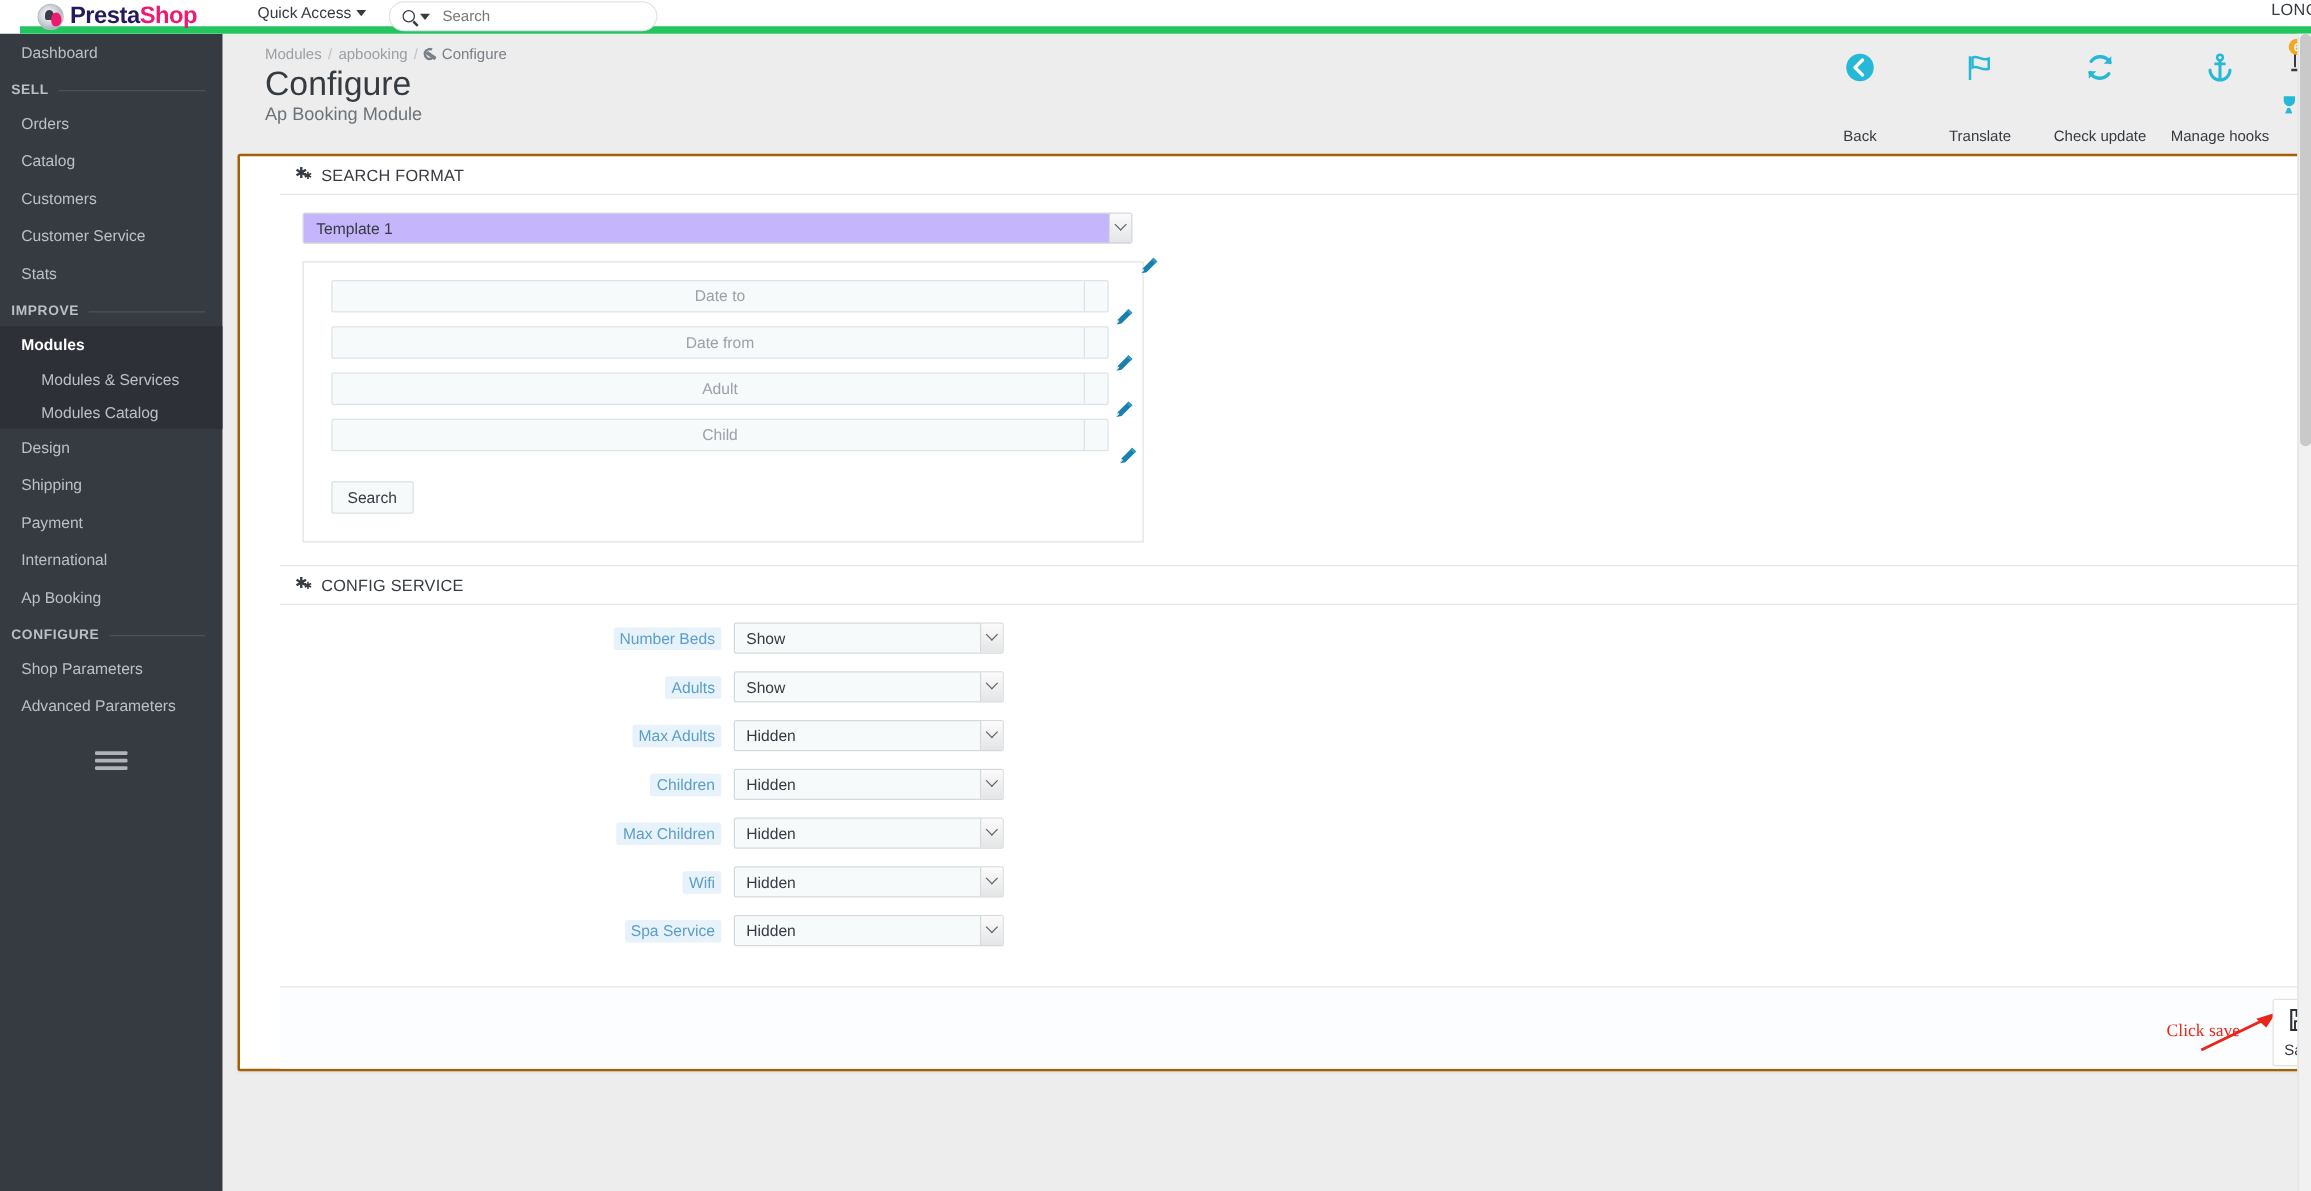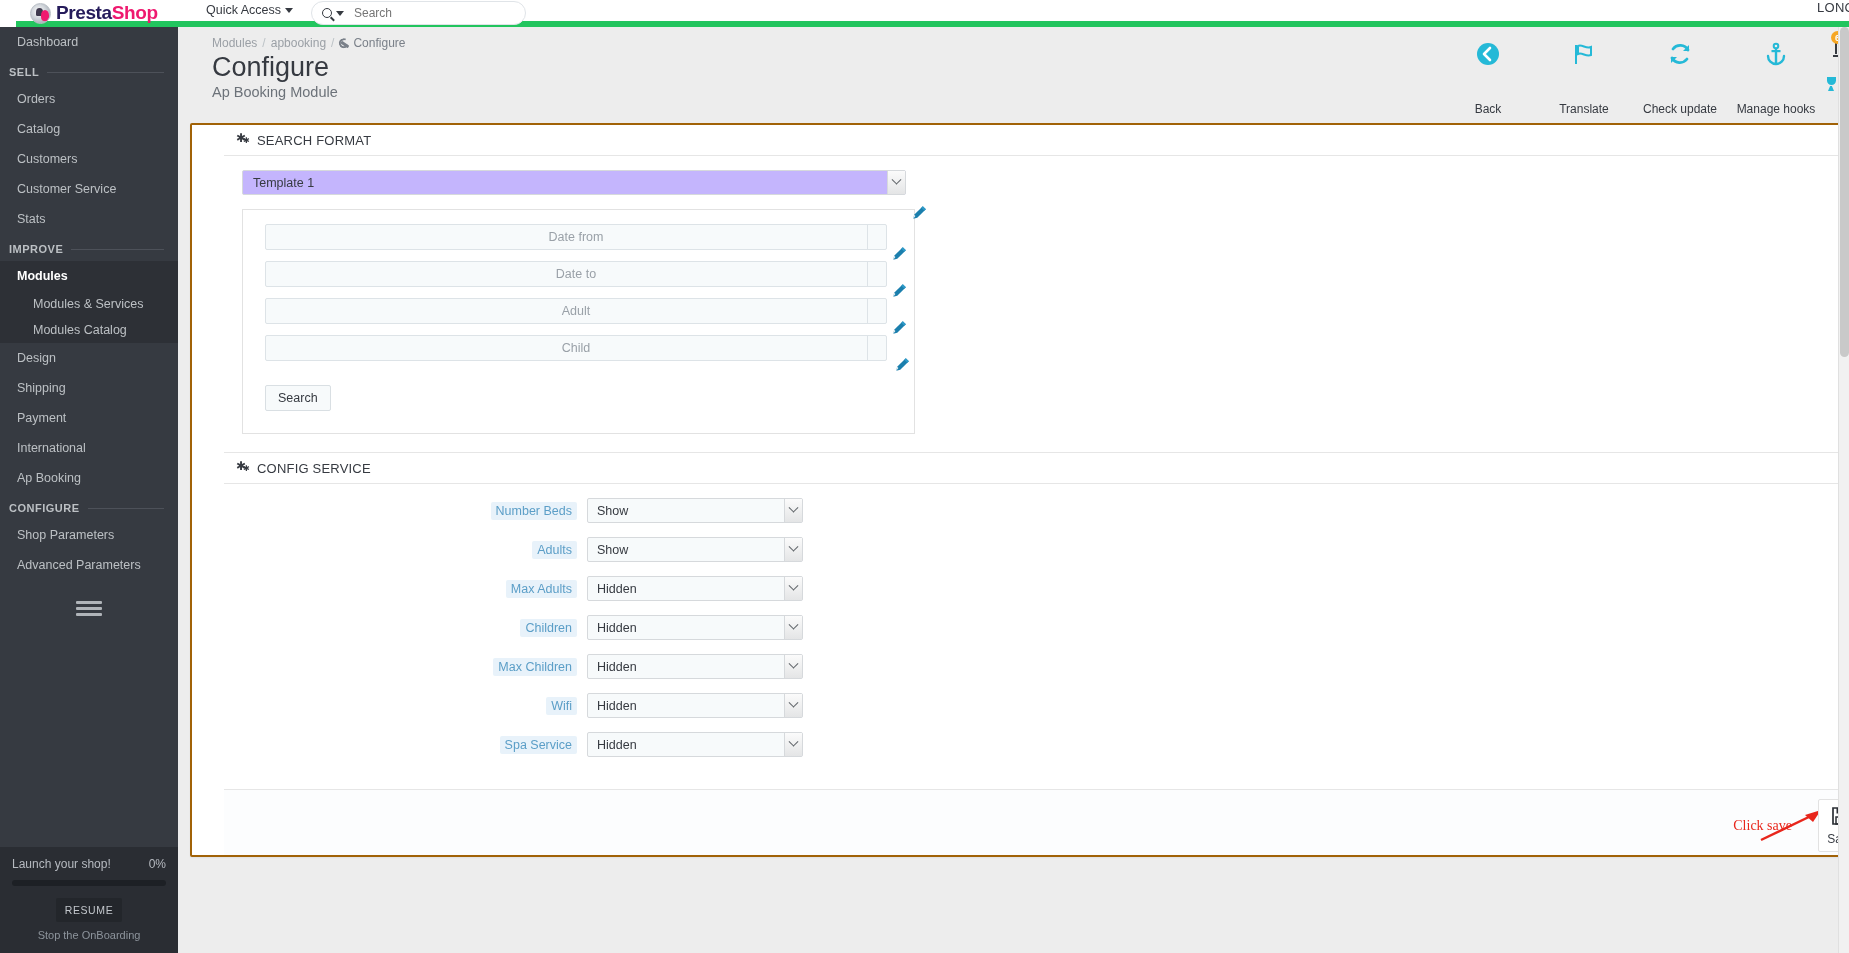--- a/index.html
+++ b/index.html
@@ -364,29 +364,20 @@
   <div class="nav-item">Advanced Parameters</div>
 
   <div class="hamburger-wrap">
     <div class="hamburger">
       <span></span>
         <span></span>
         <span></span>
     </div>
   </div>
 
-  <div class="onboarding">
-    <div class="ob-top">
-      <span class="ob-label">Launch your shop!</span>
-      <span class="ob-pct">0%</span>
-    </div>
-    <div class="ob-bar"></div>
-    <button class="ob-resume">RESUME</button>
-    <span class="ob-stop">Stop the OnBoarding</span>
-  </div>
 </div>
 
 <div class="main">
 
   <div class="breadcrumb-bar">
     <div class="breadcrumb">
       <span>Modules</span>
       <span class="sep">/</span>
       <span>apbooking</span>
       <span class="sep">/</span>
@@ -461,32 +452,32 @@
       <div class="preview">
         <div class="pencil" style="top:-5px;">
           <svg width="15" height="15" viewBox="0 0 16 16">
               <path d="M11.5 1.2 L14.8 4.5 L5.6 13.7 L1.4 14.6 L2.3 10.4 Z" fill="#1b7fad"></path>
               <path d="M11.5 1.2 L14.8 4.5 L13.2 6.1 L9.9 2.8 Z" fill="#2e9bc9"></path>
               <path d="M1.4 14.6 L2.3 10.4 L3.6 11.7 Z" fill="#f2f4f5"></path>
             </svg>
         </div>
 
         <div class="prev-row">
-          <div class="prev-field">Date from</div>
+          <div class="prev-field">Date to</div>
           <div class="pencil" style="top:22px;">
             <svg width="15" height="15" viewBox="0 0 16 16">
                 <path d="M11.5 1.2 L14.8 4.5 L5.6 13.7 L1.4 14.6 L2.3 10.4 Z" fill="#1b7fad"></path>
                 <path d="M11.5 1.2 L14.8 4.5 L13.2 6.1 L9.9 2.8 Z" fill="#2e9bc9"></path>
                 <path d="M1.4 14.6 L2.3 10.4 L3.6 11.7 Z" fill="#f2f4f5"></path>
               </svg>
           </div>
         </div>
 
         <div class="prev-row">
-          <div class="prev-field">Date to</div>
+          <div class="prev-field">Date from</div>
           <div class="pencil" style="top:22px;">
             <svg width="15" height="15" viewBox="0 0 16 16">
                 <path d="M11.5 1.2 L14.8 4.5 L5.6 13.7 L1.4 14.6 L2.3 10.4 Z" fill="#1b7fad"></path>
                 <path d="M11.5 1.2 L14.8 4.5 L13.2 6.1 L9.9 2.8 Z" fill="#2e9bc9"></path>
                 <path d="M1.4 14.6 L2.3 10.4 L3.6 11.7 Z" fill="#f2f4f5"></path>
               </svg>
           </div>
         </div>
 
         <div class="prev-row">

